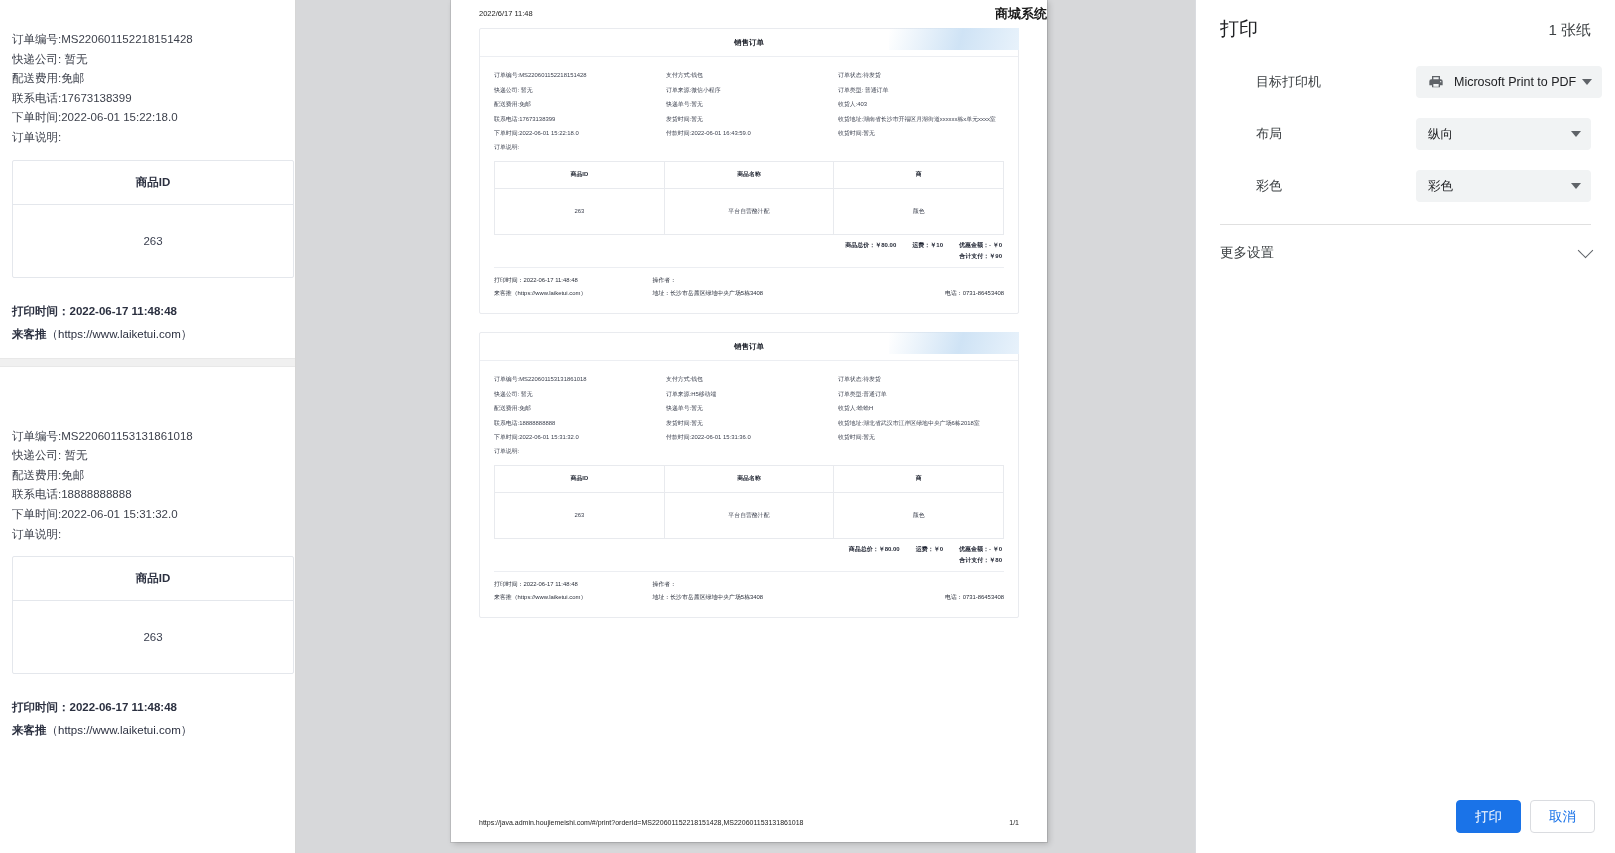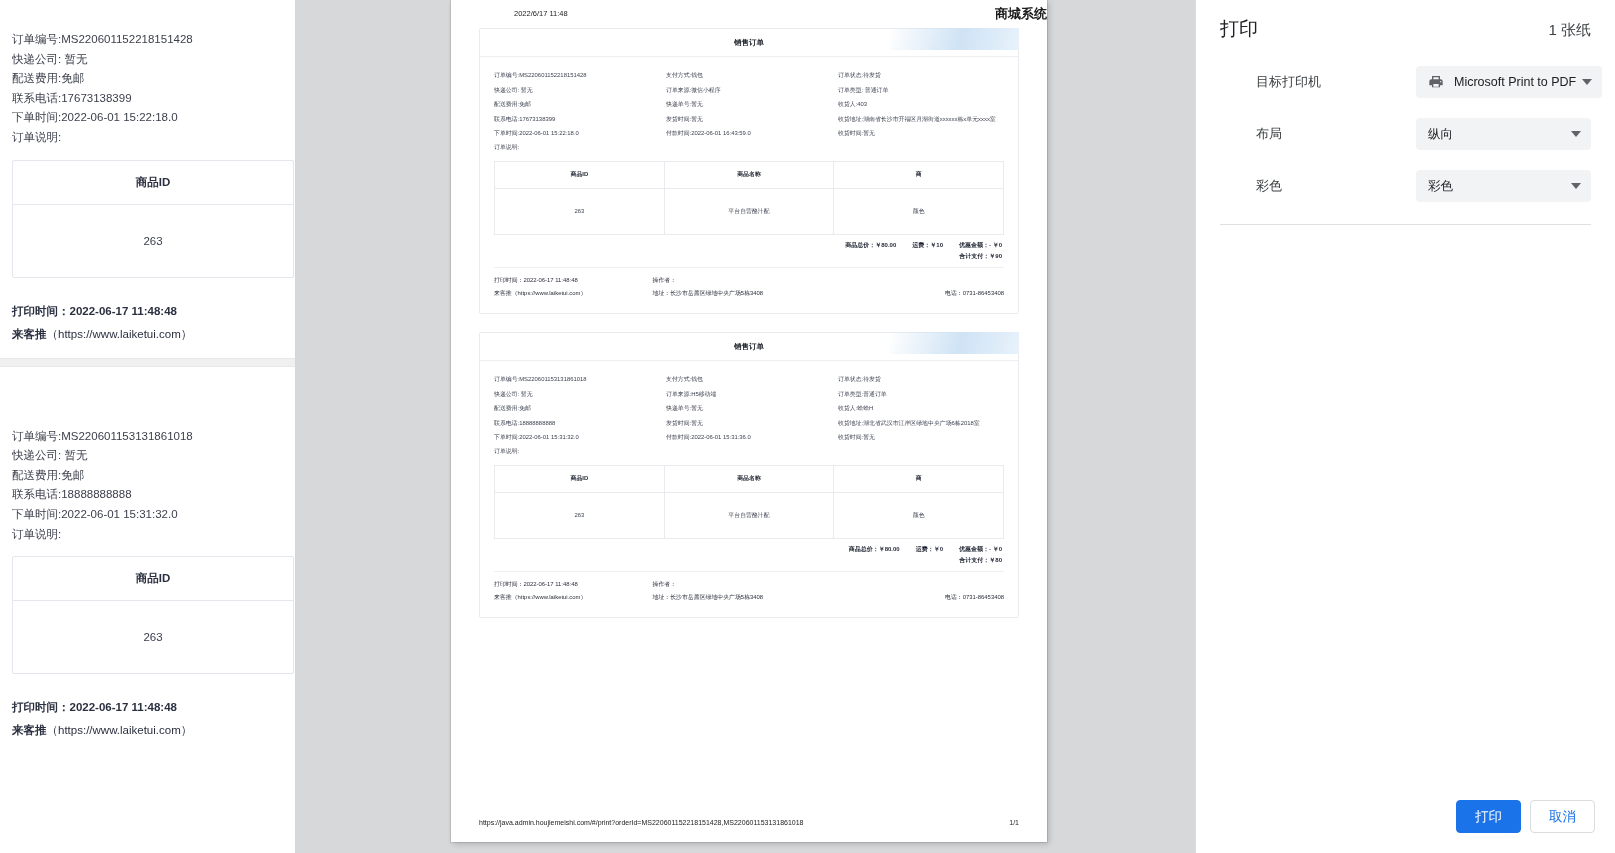--- a/index.html
+++ b/index.html
@@ -62,21 +62,21 @@
     width: 596px; height: 842px;
     background: #ffffff;
     box-shadow: 0 0 0 1px rgba(0,0,0,.10), 2px 2px 6px rgba(0,0,0,.18);
   }
   .paper-head {
     display: flex; justify-content: space-between; align-items: center;
     padding: 9px 28px 0 28px;
     font-size: 7.5px; color: #1b1b1b;
   }
   .paper-head .ph-c { position:absolute; left:0; right:0; text-align:right; font-size: 13px; font-weight: bold; pointer-events:none;}
-  .paper-head-wrap { position: relative; margin-left: 35px; }
+  .paper-head-wrap { position: relative; }
 
   .ticket {
     margin: 10px 28px 0 28px;
     border: 1px solid #e9ebef;
     border-radius: 2px;
     background: #fff;
     position: relative;
   }
   .ticket::after{
     content:"";
@@ -476,20 +476,24 @@
         <div class="pp-label">彩色</div>
         <div class="pp-select">
           <span class="val">彩色</span>
           <span class="caret"></span>
         </div>
       </div>
 
       <div class="divider"></div>
     </div>
 
+    <div class="pp-more">
+      <span class="mlabel">更多设置</span>
+      <span class="chev"></span>
+    </div>
 
     <div class="pp-actions">
       <div class="btn btn-primary">打印</div>
       <div class="btn btn-secondary">取消</div>
     </div>
   </div>
 
 </div>
 
 </body></html>

